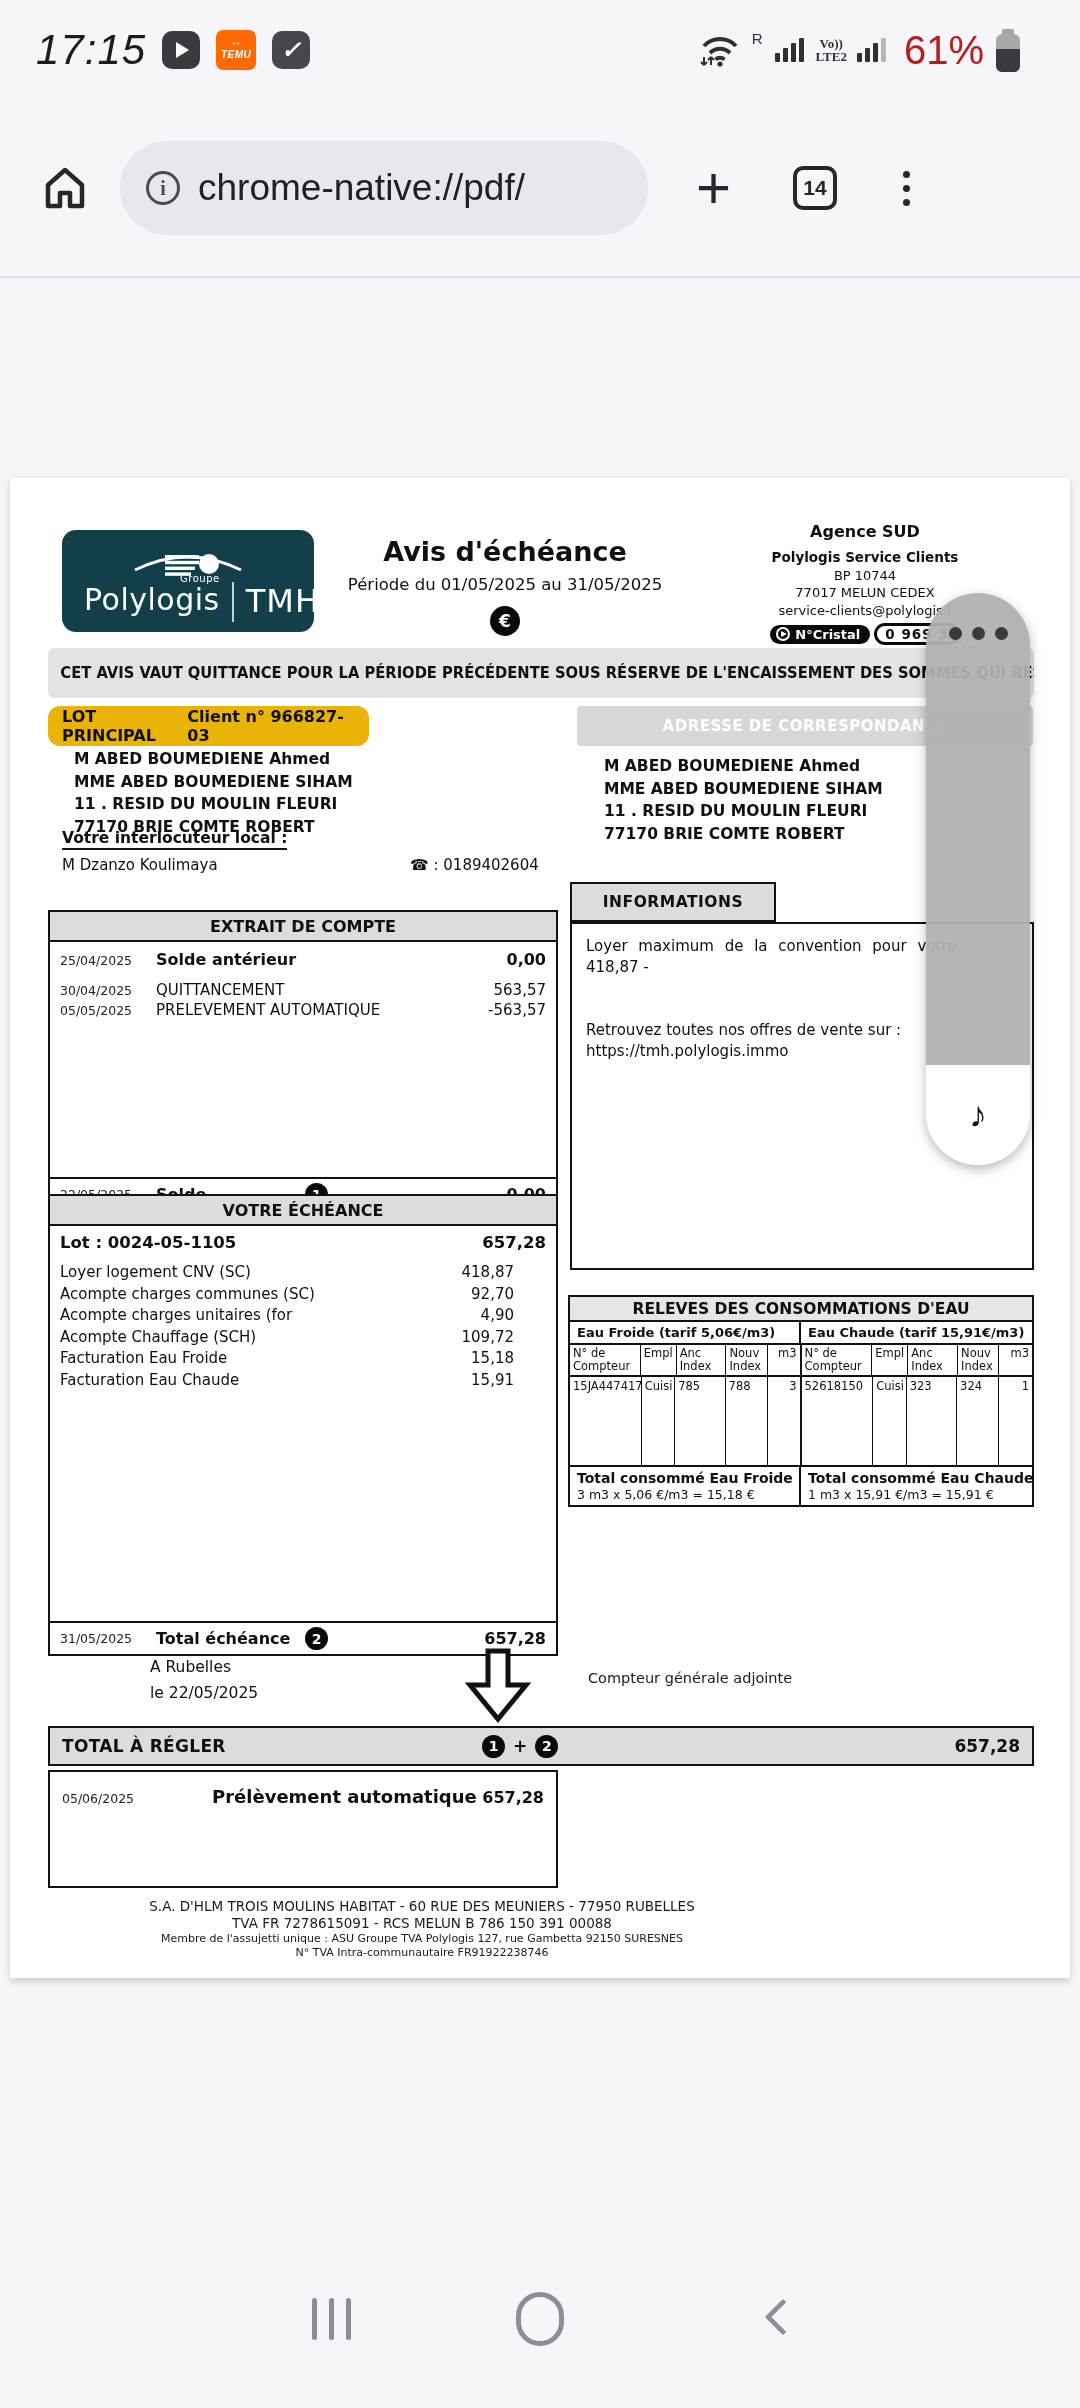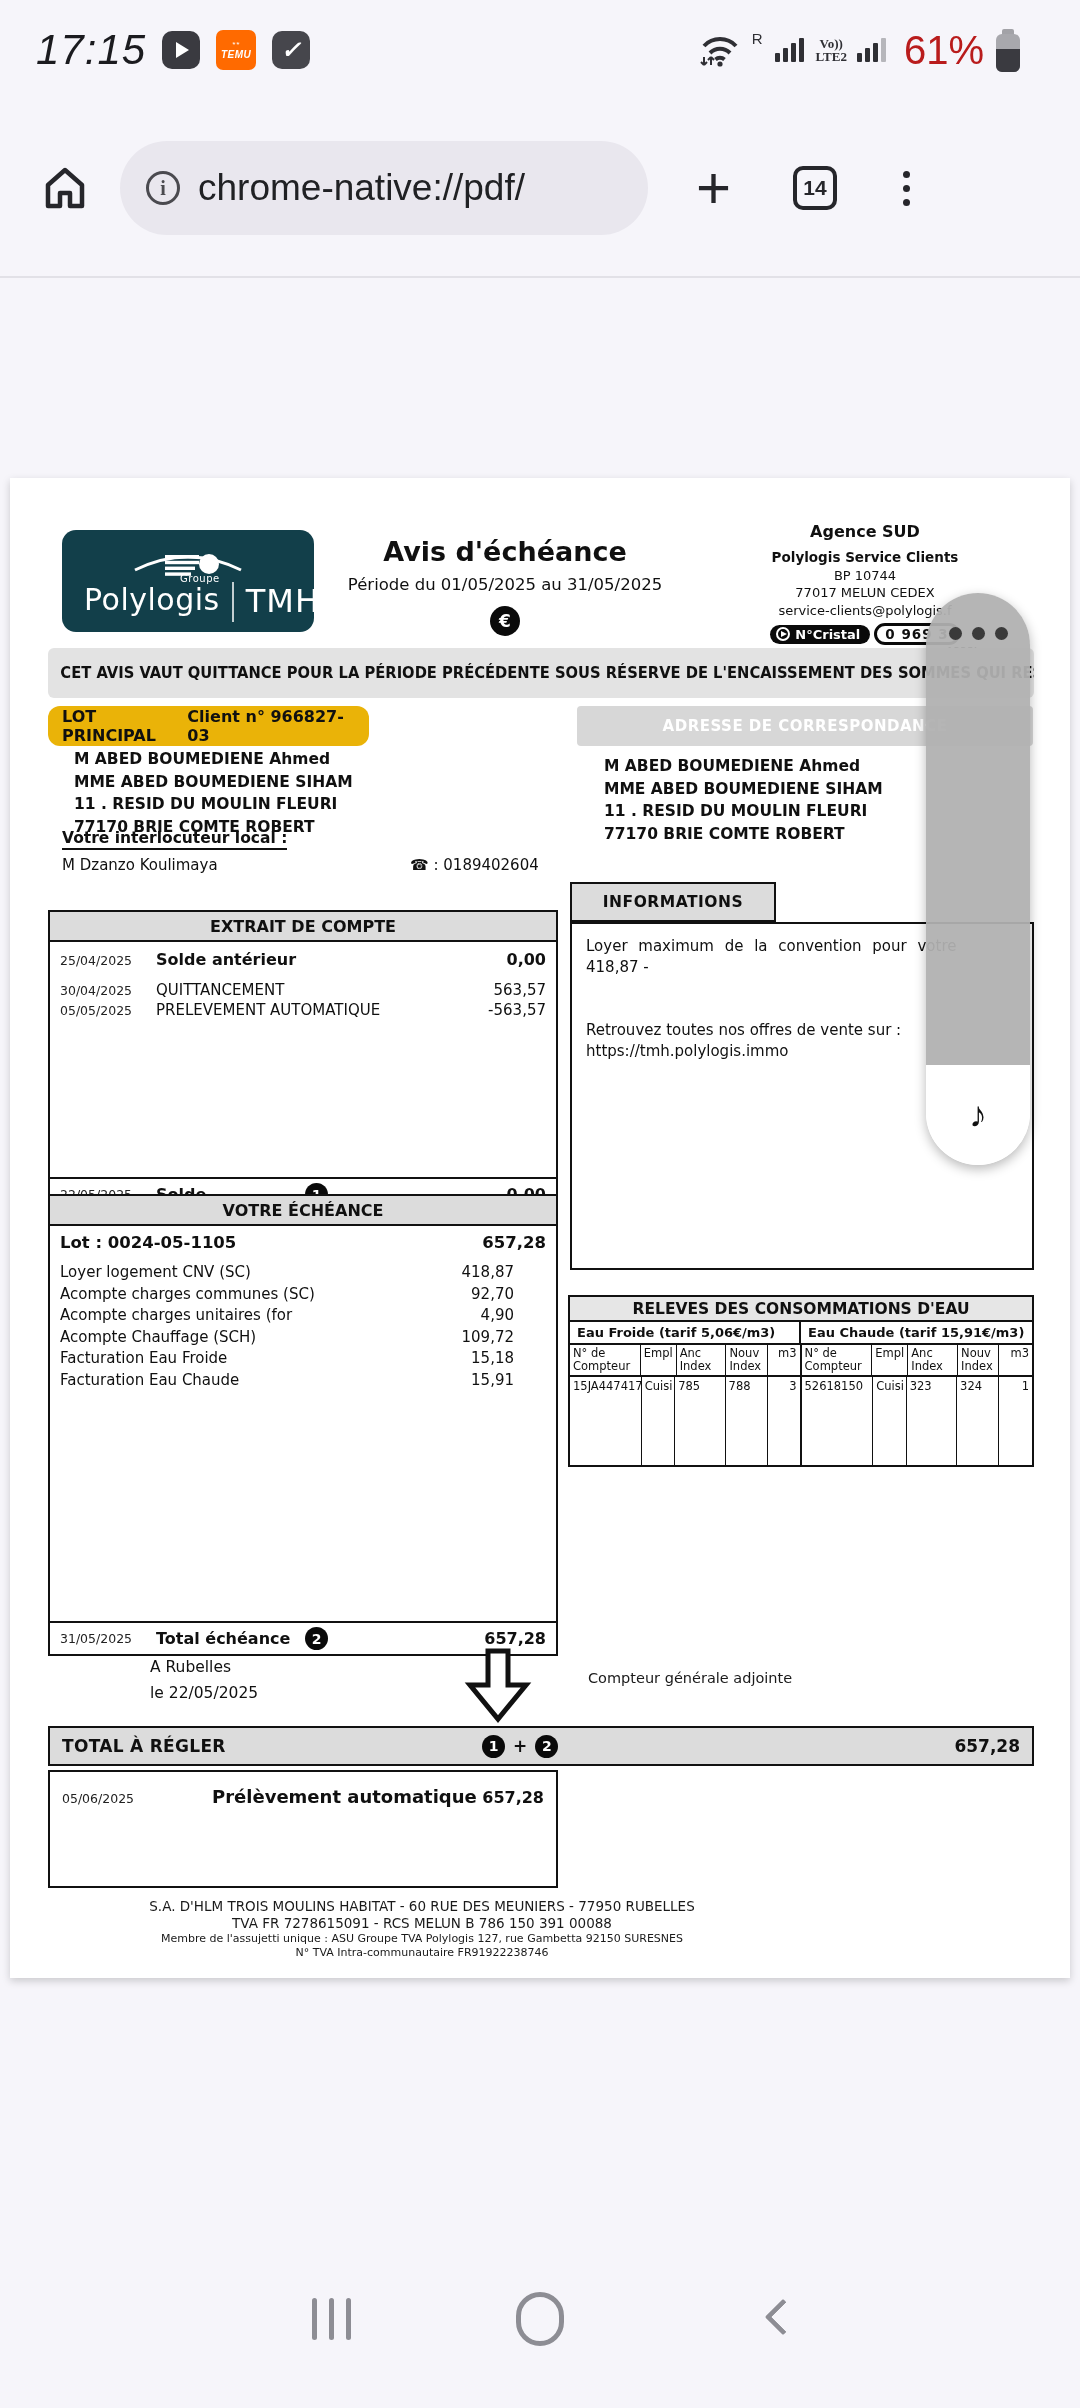--- a/index.html
+++ b/index.html
@@ -408,20 +408,30 @@
       <div class="cw2">Cuisi</div>
       <div class="cw3">785</div>
       <div class="cw4">788</div>
       <div class="cw5 mid-split">3</div>
       <div class="cw1">52618150</div>
       <div class="cw2">Cuisi</div>
       <div class="cw3">323</div>
       <div class="cw4">324</div>
       <div class="cw5">1</div>
     </div>
+    <div class="w-totals">
+      <div>
+        <div class="w-tot-label">Total consommé Eau Froide</div>
+        <div class="w-tot-formula">3 m3  x  5,06 €/m3 = 15,18 €</div>
+      </div>
+      <div>
+        <div class="w-tot-label">Total consommé Eau Chaude</div>
+        <div class="w-tot-formula">1 m3  x  15,91 €/m3 = 15,91 €</div>
+      </div>
+    </div>
   </div>
 
   <div class="abs sig-place">A Rubelles</div>
   <div class="abs sig-date">le 22/05/2025</div>
   <svg class="abs big-arrow" width="76" height="76" viewBox="0 0 76 76">
     <polygon points="28,3 48,3 48,37 66,37 38,71 10,37 28,37" fill="#fff" stroke="#111" stroke-width="5" stroke-linejoin="miter"></polygon>
   </svg>
   <div class="abs sig-role">Compteur générale adjointe</div>
 
   <div class="total-bar">

